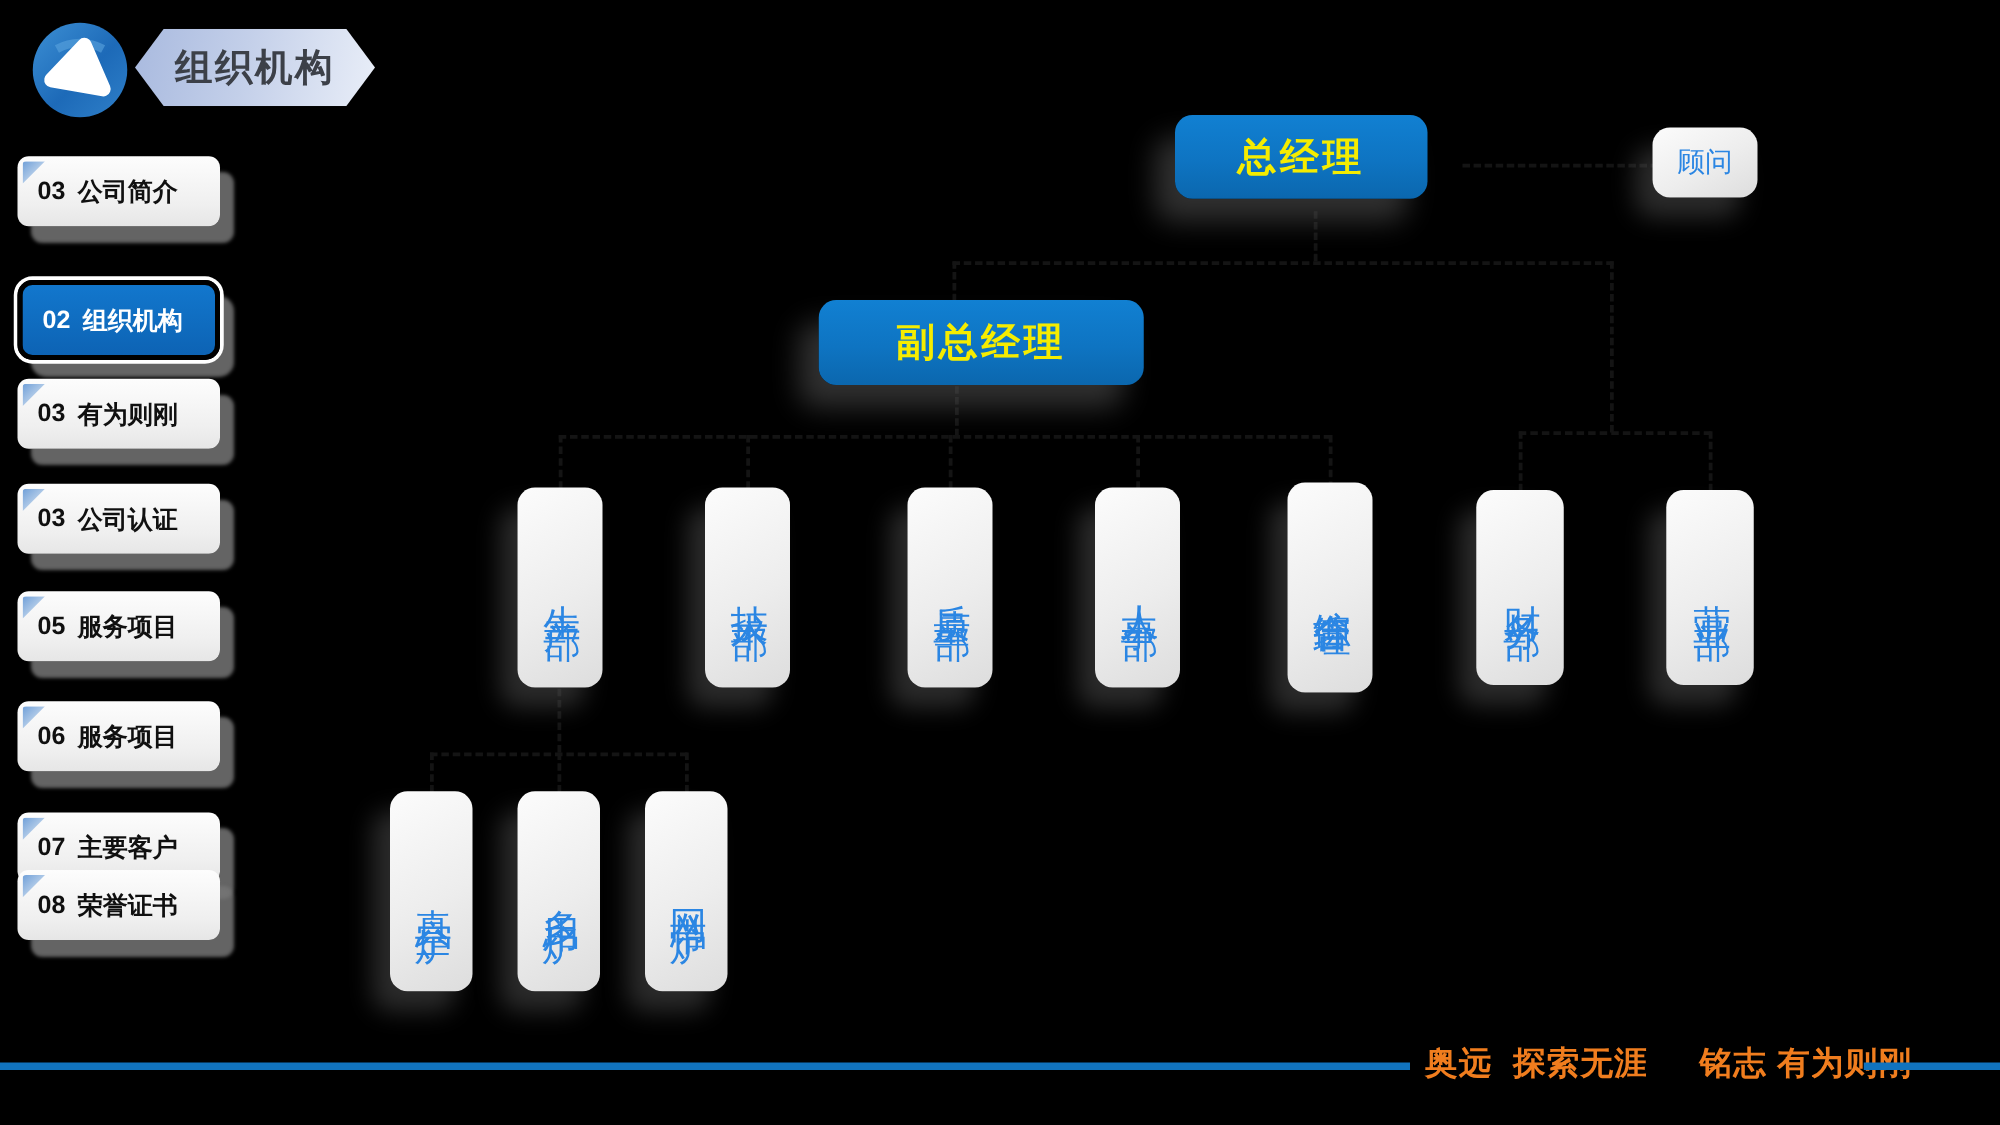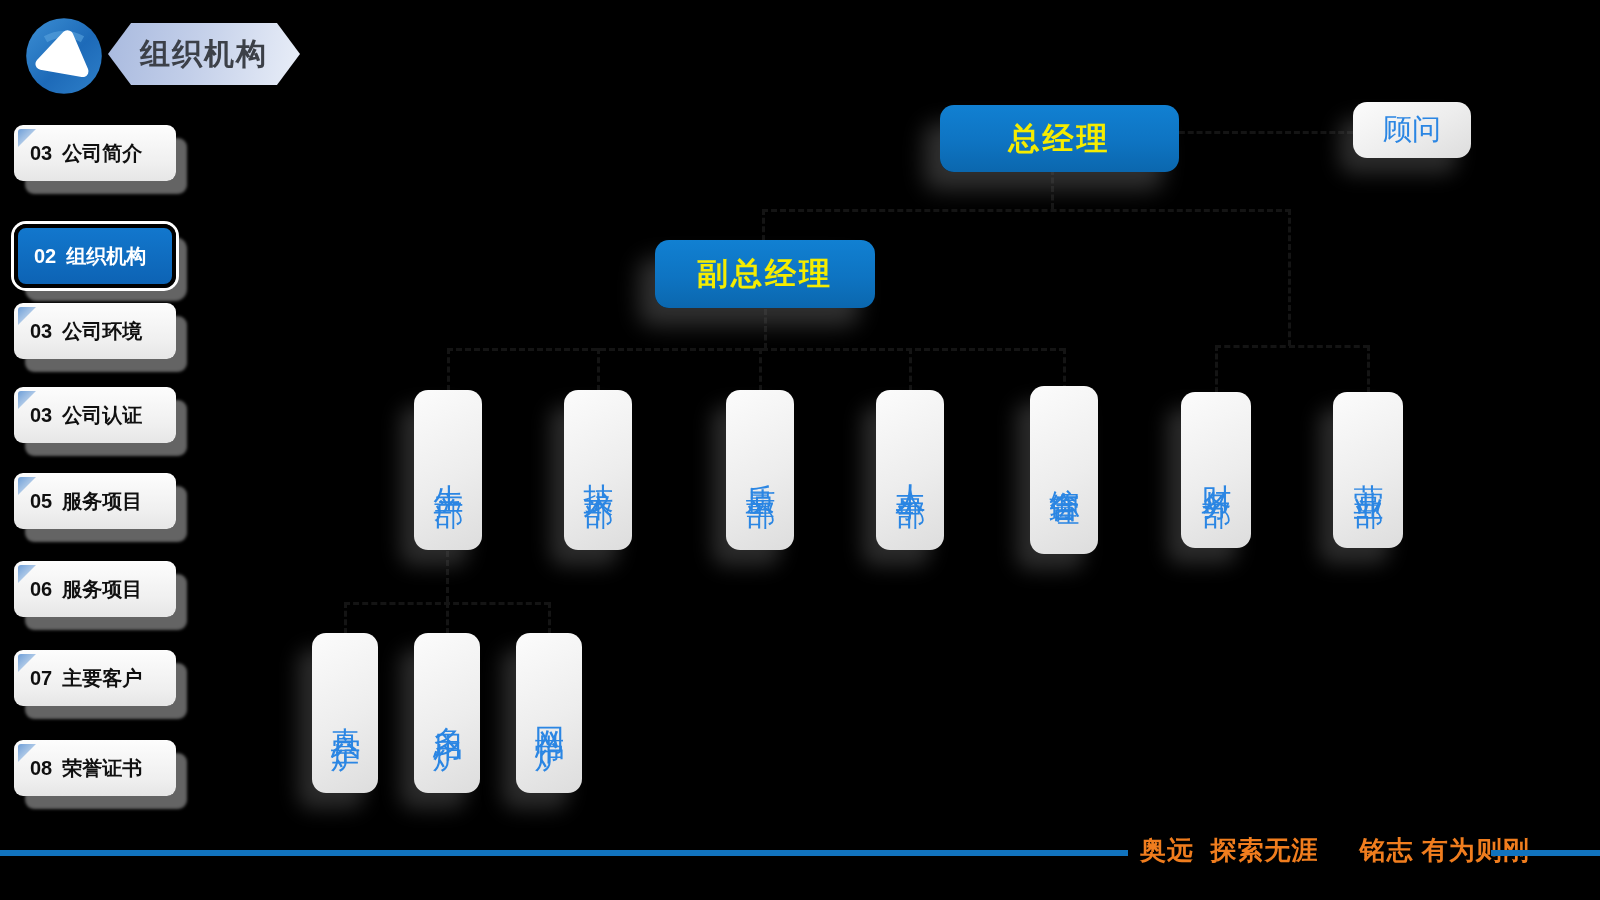--- a/index.html
+++ b/index.html
@@ -96,21 +96,21 @@
       <span class="num">03</span>
       <span>公司简介</span>
     </div>
     <div class="side-item active" style="top:224px">
       <span class="num">02</span>
       <span>组织机构</span>
     </div>
     <div class="side-item" style="top:303px">
       <span class="fold"></span>
       <span class="num">03</span>
-      <span>公司环境</span>
+      <span>有为则刚</span>
     </div>
     <div class="side-item" style="top:387px">
       <span class="fold"></span>
       <span class="num">03</span>
       <span>公司认证</span>
     </div>
     <div class="side-item" style="top:473px">
       <span class="fold"></span>
       <span class="num">05</span>
       <span>服务项目</span>
@@ -118,21 +118,21 @@
     <div class="side-item" style="top:561px">
       <span class="fold"></span>
       <span class="num">06</span>
       <span>服务项目</span>
     </div>
     <div class="side-item" style="top:650px">
       <span class="fold"></span>
       <span class="num">07</span>
       <span>主要客户</span>
     </div>
-    <div class="side-item" style="top:740px">
+    <div class="side-item" style="top:696px">
       <span class="fold"></span>
       <span class="num">08</span>
       <span>荣誉证书</span>
     </div>
   </div>
 
   <div>
     <div class="h-line" style="left:1170px;top:131px;width:183px"></div>
     <div class="v-line" style="left:1051px;top:169px;height:40px"></div>
     <div class="h-line" style="left:762px;top:209px;width:529px"></div>
@@ -149,27 +149,27 @@
     <div class="v-line" style="left:909px;top:348px;height:43px"></div>
     <div class="v-line" style="left:1063px;top:348px;height:43px"></div>
     <div class="v-line" style="left:446px;top:551px;height:51px"></div>
     <div class="h-line" style="left:344px;top:602px;width:206px"></div>
     <div class="v-line" style="left:344px;top:602px;height:32px"></div>
     <div class="v-line" style="left:446px;top:602px;height:32px"></div>
     <div class="v-line" style="left:548px;top:602px;height:32px"></div>
   </div>
 
   <div>
-    <div class="node blue" style="left:940px;top:105px;width:239px;height:67px">
+    <div class="node blue" style="left:940px;top:92px;width:202px;height:67px">
       <span>总经理</span>
     </div>
-    <div class="node grey" style="left:1353px;top:102px;width:118px;height:56px;font-size:29px">
+    <div class="node grey" style="left:1322px;top:102px;width:84px;height:56px;font-size:22px">
       <span>顾问</span>
     </div>
-    <div class="node blue" style="left:655px;top:240px;width:220px;height:68px">
+    <div class="node blue" style="left:655px;top:240px;width:260px;height:68px">
       <span>副总经理</span>
     </div>
 
     <div class="node grey" style="left:414px;top:390px;width:68px;height:160px">
       <span class="vtext">生产部</span>
     </div>
     <div class="node grey" style="left:564px;top:390px;width:68px;height:160px">
       <span class="vtext">技术部</span>
     </div>
     <div class="node grey" style="left:726px;top:390px;width:68px;height:160px">

